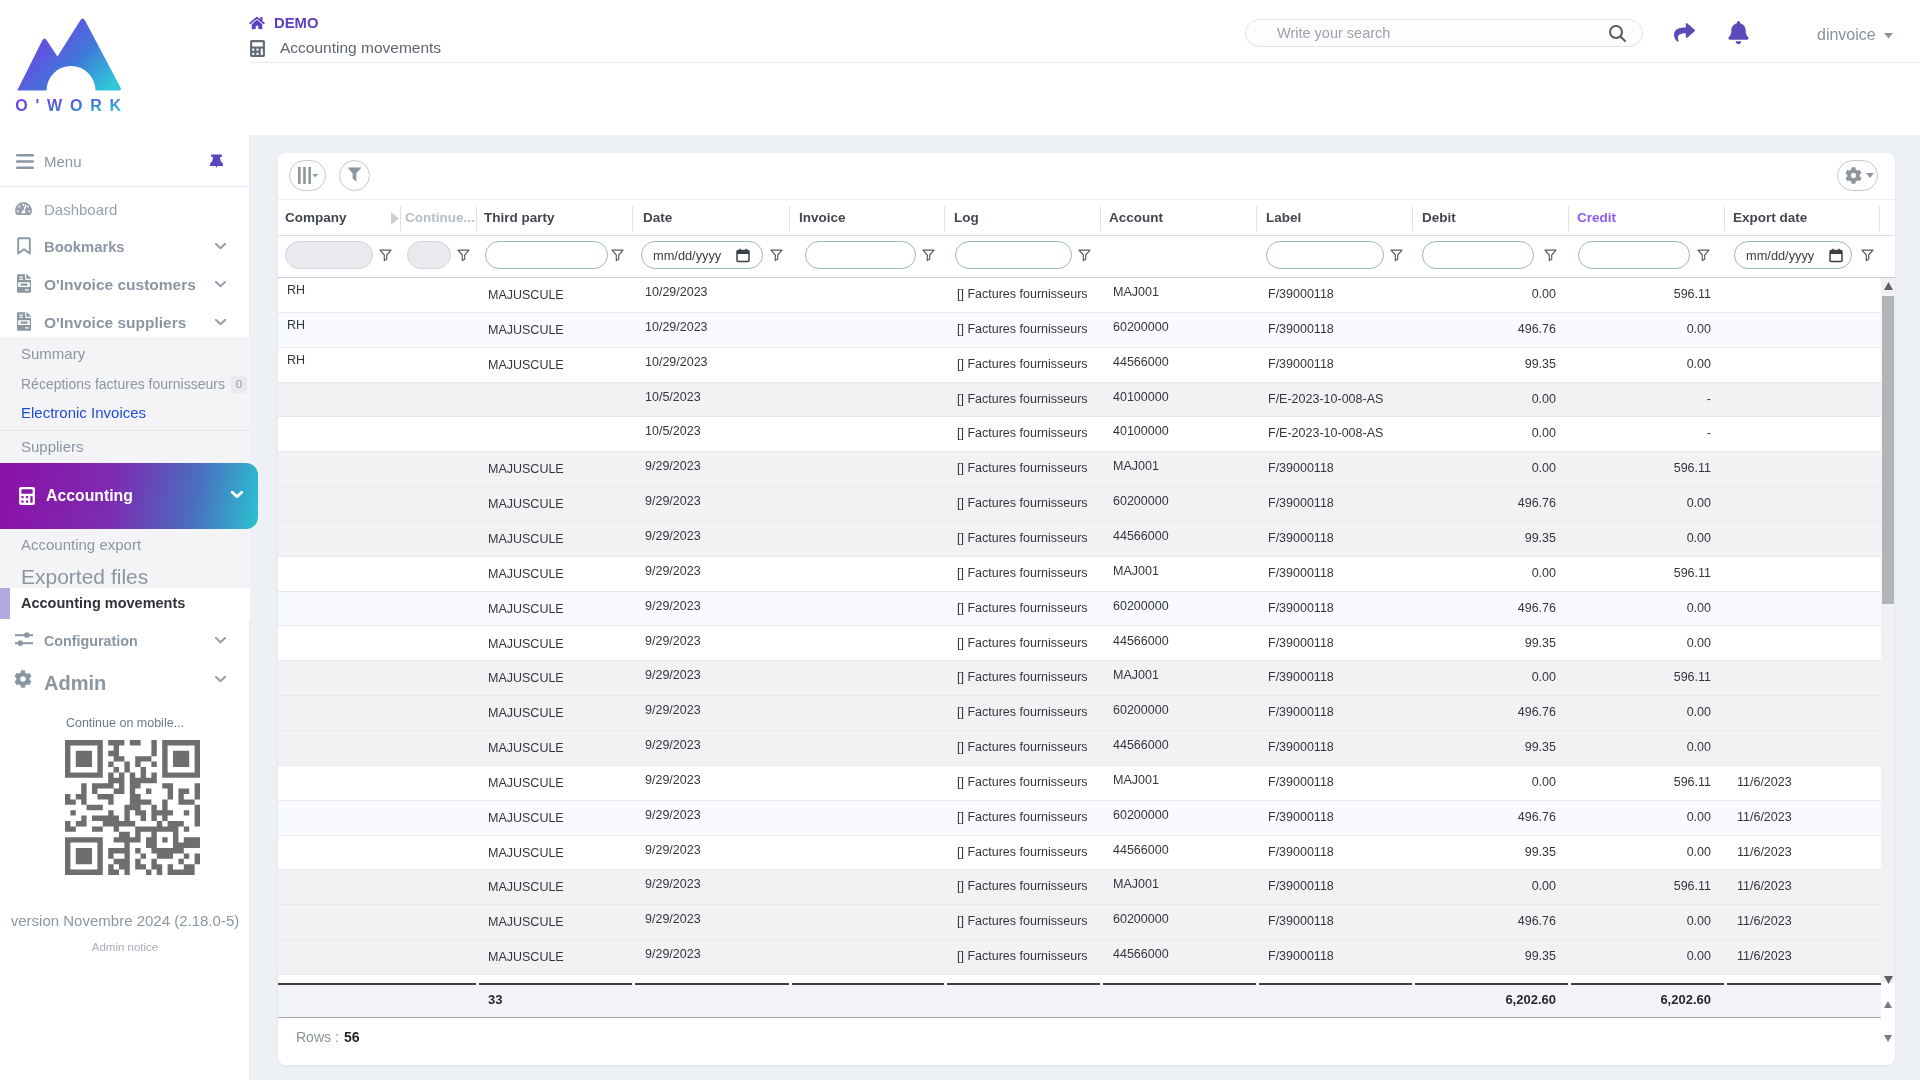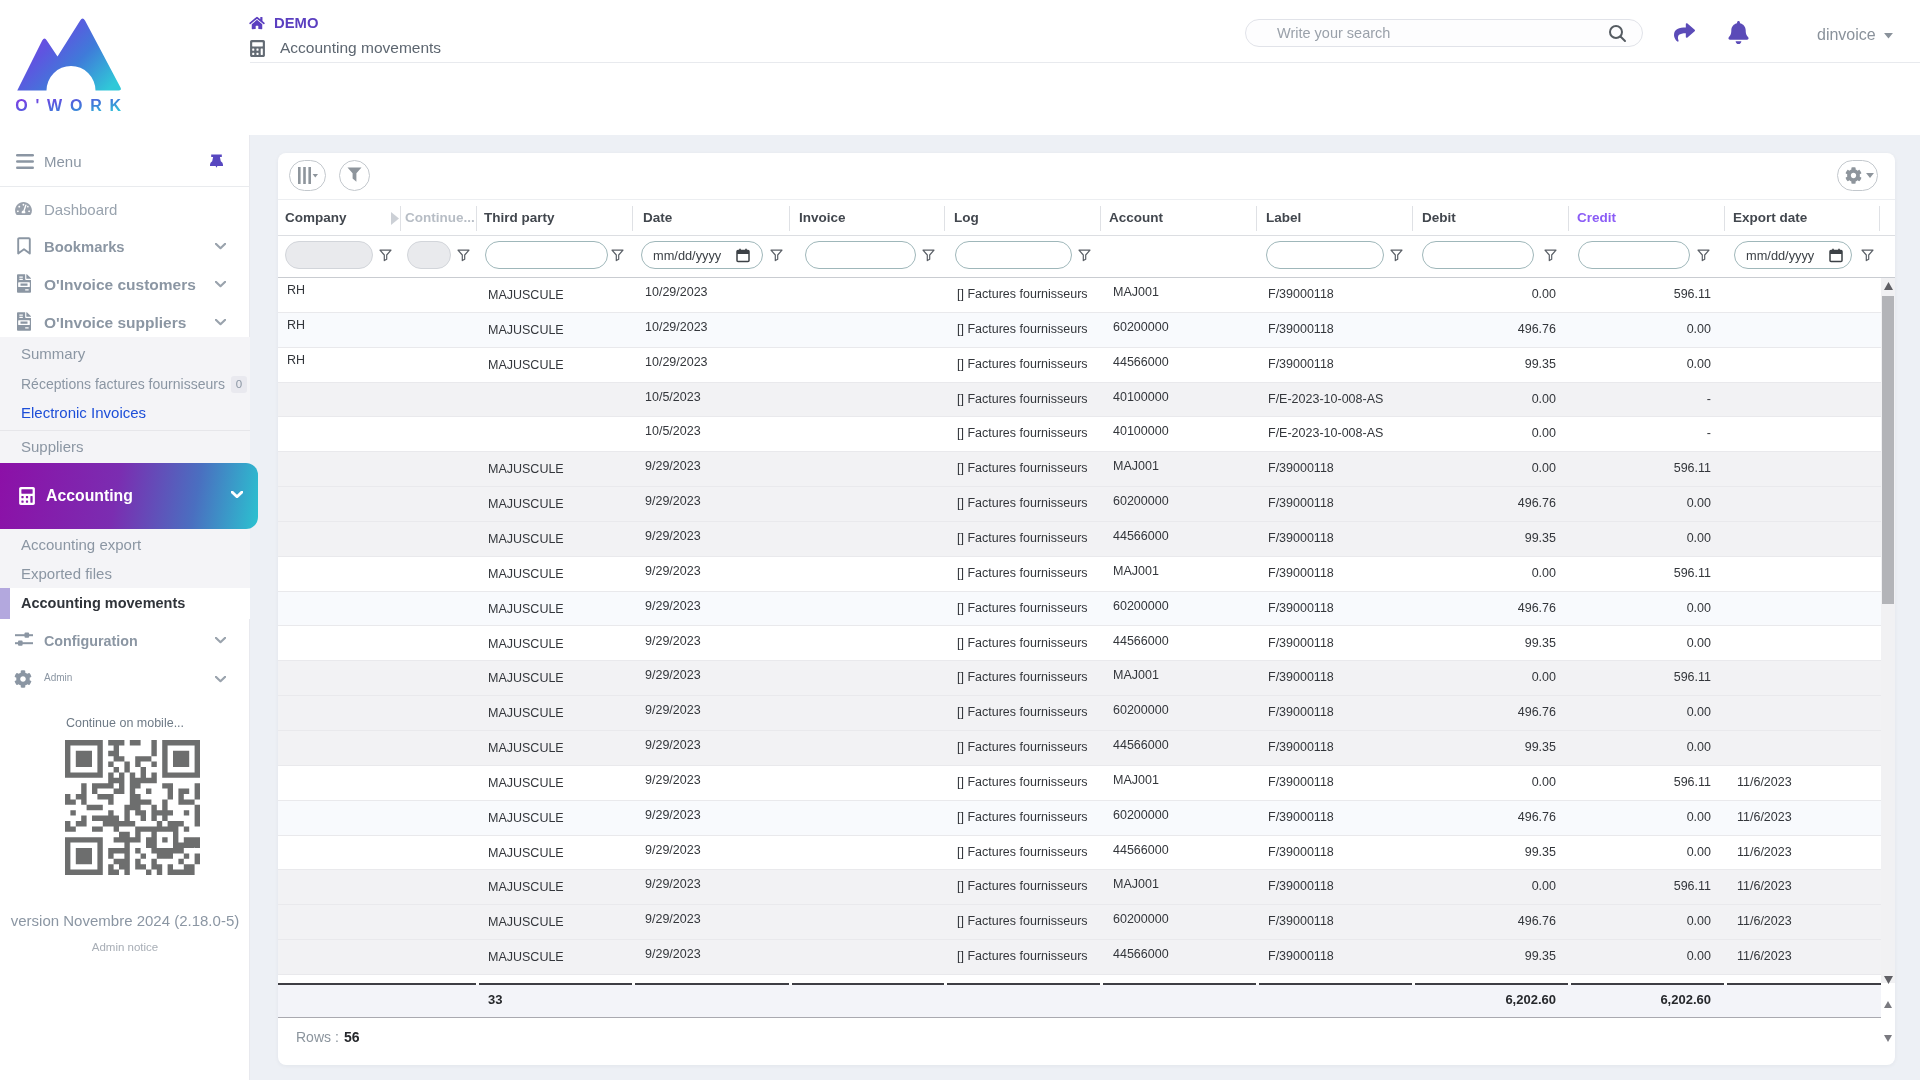--- a/index.html
+++ b/index.html
@@ -90,40 +90,40 @@
 <div class="a" style="left:0;top:463px;width:258px;height:66px;border-radius:0 12px 12px 0;background:linear-gradient(100deg,#8c10a7 0%,#7b2db1 45%,#4a6fc0 75%,#2bc2d0 100%)"></div>
 <svg style="position:absolute;left:19px;top:487px" width="16" height="18" viewBox="0 0 448 512" preserveAspectRatio="xMidYMid meet">
     <path fill="#ffffff" fill-opacity="1" d="M400 0H48C22.4 0 0 22.4 0 48v416c0 25.6 22.4 48 48 48h352c25.6 0 48-22.4 48-48V48c0-25.6-22.4-48-48-48zM128 435.2c0 6.4-6.4 12.8-12.8 12.8H76.8c-6.4 0-12.8-6.4-12.8-12.8v-38.4c0-6.4 6.4-12.8 12.8-12.8h38.4c6.4 0 12.8 6.4 12.8 12.8v38.4zm0-128c0 6.4-6.4 12.8-12.8 12.8H76.8c-6.4 0-12.8-6.4-12.8-12.8v-38.4c0-6.4 6.4-12.8 12.8-12.8h38.4c6.4 0 12.8 6.4 12.8 12.8v38.4zm128 128c0 6.4-6.4 12.8-12.8 12.8h-38.4c-6.4 0-12.8-6.4-12.8-12.8v-38.4c0-6.4 6.4-12.8 12.8-12.8h38.4c6.4 0 12.8 6.4 12.8 12.8v38.4zm0-128c0 6.4-6.4 12.8-12.8 12.8h-38.4c-6.4 0-12.8-6.4-12.8-12.8v-38.4c0-6.4 6.4-12.8 12.8-12.8h38.4c6.4 0 12.8 6.4 12.8 12.8v38.4zm128 128c0 6.4-6.4 12.8-12.8 12.8h-38.4c-6.4 0-12.8-6.4-12.8-12.8V268.8c0-6.4 6.4-12.8 12.8-12.8h38.4c6.4 0 12.8 6.4 12.8 12.8v166.4zm0-256c0 6.4-6.4 12.8-12.8 12.8H76.8c-6.4 0-12.8-6.4-12.8-12.8V76.8C64 70.4 70.4 64 76.8 64h294.4c6.4 0 12.8 6.4 12.8 12.8v102.4z"></path>
   </svg>
 <div class="a" style="left:46px;top:487px;font-size:15.8px;font-weight:bold;color:#fff">Accounting</div>
 <svg style="position:absolute;left:231px;top:491px" width="12" height="7.199999999999999" viewBox="0 0 11 6.6">
     <polyline points="0.8,0.8 5.5,5.2 10.2,0.8" fill="none" stroke="#ffffff" stroke-width="2.6" stroke-linecap="round" stroke-linejoin="round"></polyline>
   </svg>
 <div class="a" style="left:0;top:529px;width:250px;height:90px;background:#f4f4f7"></div>
 <div class="a" style="left:21px;top:536px;font-size:15px;color:#8b96a3">Accounting export</div>
-<div class="a" style="left:21px;top:565px;font-size:15px;color:#8b96a3">Exported files</div>
+<div class="a" style="left:21px;top:565px;font-size:21px;color:#8b96a3">Exported files</div>
 <div class="a" style="left:0;top:588px;width:250px;height:31px;background:#fff"></div>
 <div class="a" style="left:0;top:588px;width:10px;height:31px;background:#b3a8de"></div>
 <div class="a" style="left:21px;top:595px;font-size:14.5px;font-weight:bold;color:#30343a">Accounting movements</div>
 <svg class="a" style="left:15px;top:632px" width="18" height="15" viewBox="0 0 18 15">
 <g stroke="#8b96a3" stroke-width="2" fill="#8b96a3">
 <line x1="0" y1="3.2" x2="18" y2="3.2"></line>
       <rect x="9.5" y="0.6" width="4.6" height="5.2" rx="1" stroke="none"></rect>
 <line x1="0" y1="11.2" x2="18" y2="11.2"></line>
       <rect x="3" y="8.6" width="4.6" height="5.2" rx="1" stroke="none"></rect>
     </g>
   </svg>
 <div class="a" style="left:44px;top:633px;font-size:14.3px;font-weight:bold;color:#8b96a3">Configuration</div>
 <svg style="position:absolute;left:215px;top:637px" width="11" height="6.6" viewBox="0 0 11 6.6">
     <polyline points="0.8,0.8 5.5,5.2 10.2,0.8" fill="none" stroke="#9aa3ad" stroke-width="2.2" stroke-linecap="round" stroke-linejoin="round"></polyline>
   </svg>
 <svg style="position:absolute;left:14px;top:670px" width="18" height="18" viewBox="0 0 512 512" preserveAspectRatio="xMidYMid meet">
     <path fill="#8b96a3" fill-opacity="1" d="M487.4 315.7l-42.6-24.6c4.3-23.2 4.3-47 0-70.2l42.6-24.6c4.9-2.8 7.1-8.6 5.5-14-11.1-35.6-30-67.8-54.7-94.6-3.8-4.1-10-5.1-14.8-2.3L380.8 110c-17.9-15.4-38.5-27.3-60.8-35.1V25.8c0-5.6-3.9-10.5-9.4-11.7-36.7-8.2-74.3-7.8-109.2 0-5.5 1.2-9.4 6.1-9.4 11.7V75c-22.2 7.9-42.8 19.8-60.8 35.1L88.7 85.5c-4.9-2.8-11-1.9-14.8 2.3-24.7 26.7-43.6 58.9-54.7 94.6-1.7 5.4.6 11.2 5.5 14L67.3 221c-4.3 23.2-4.3 47 0 70.2l-42.6 24.6c-4.9 2.8-7.1 8.6-5.5 14 11.1 35.6 30 67.8 54.7 94.6 3.8 4.1 10 5.1 14.8 2.3l42.6-24.6c17.9 15.4 38.5 27.3 60.8 35.1v49.2c0 5.6 3.9 10.5 9.4 11.7 36.7 8.2 74.3 7.8 109.2 0 5.5-1.2 9.4-6.1 9.4-11.7v-49.2c22.2-7.9 42.8-19.8 60.8-35.1l42.6 24.6c4.9 2.8 11 1.9 14.8-2.3 24.7-26.7 43.6-58.9 54.7-94.6 1.5-5.5-.7-11.3-5.6-14.1zM256 336c-44.1 0-80-35.9-80-80s35.9-80 80-80 80 35.9 80 80-35.9 80-80 80z"></path>
   </svg>
-<div class="a" style="left:44px;top:672px;font-size:10px;font-weight:normal;color:#8b96a3">Admin</div>
+<div class="a" style="left:44px;top:672px;font-size:20px;font-weight:bold;color:#8b96a3">Admin</div>
 <svg style="position:absolute;left:215px;top:676px" width="11" height="6.6" viewBox="0 0 11 6.6">
     <polyline points="0.8,0.8 5.5,5.2 10.2,0.8" fill="none" stroke="#9aa3ad" stroke-width="2.2" stroke-linecap="round" stroke-linejoin="round"></polyline>
   </svg>
 <div class="a" style="left:0;top:716px;width:250px;text-align:center;font-size:12.5px;color:#6e7a86">Continue on mobile...</div>
 <svg style="position:absolute;left:65px;top:740px" width="135" height="135" viewBox="0 0 135 135">
     <path fill="#6d6e6e" d="M0.0 0.0h5.4v5.4h-5.4zM5.4 0.0h5.4v5.4h-5.4zM10.8 0.0h5.4v5.4h-5.4zM16.2 0.0h5.4v5.4h-5.4zM21.6 0.0h5.4v5.4h-5.4zM27.0 0.0h5.4v5.4h-5.4zM32.4 0.0h5.4v5.4h-5.4zM43.2 0.0h5.4v5.4h-5.4zM48.6 0.0h5.4v5.4h-5.4zM54.0 0.0h5.4v5.4h-5.4zM64.8 0.0h5.4v5.4h-5.4zM70.2 0.0h5.4v5.4h-5.4zM86.4 0.0h5.4v5.4h-5.4zM97.2 0.0h5.4v5.4h-5.4zM102.6 0.0h5.4v5.4h-5.4zM108.0 0.0h5.4v5.4h-5.4zM113.4 0.0h5.4v5.4h-5.4zM118.8 0.0h5.4v5.4h-5.4zM124.2 0.0h5.4v5.4h-5.4zM129.6 0.0h5.4v5.4h-5.4zM0.0 5.4h5.4v5.4h-5.4zM32.4 5.4h5.4v5.4h-5.4zM48.6 5.4h5.4v5.4h-5.4zM86.4 5.4h5.4v5.4h-5.4zM97.2 5.4h5.4v5.4h-5.4zM129.6 5.4h5.4v5.4h-5.4zM0.0 10.8h5.4v5.4h-5.4zM10.8 10.8h5.4v5.4h-5.4zM16.2 10.8h5.4v5.4h-5.4zM21.6 10.8h5.4v5.4h-5.4zM32.4 10.8h5.4v5.4h-5.4zM43.2 10.8h5.4v5.4h-5.4zM48.6 10.8h5.4v5.4h-5.4zM86.4 10.8h5.4v5.4h-5.4zM97.2 10.8h5.4v5.4h-5.4zM108.0 10.8h5.4v5.4h-5.4zM113.4 10.8h5.4v5.4h-5.4zM118.8 10.8h5.4v5.4h-5.4zM129.6 10.8h5.4v5.4h-5.4zM0.0 16.2h5.4v5.4h-5.4zM10.8 16.2h5.4v5.4h-5.4zM16.2 16.2h5.4v5.4h-5.4zM21.6 16.2h5.4v5.4h-5.4zM32.4 16.2h5.4v5.4h-5.4zM48.6 16.2h5.4v5.4h-5.4zM54.0 16.2h5.4v5.4h-5.4zM70.2 16.2h5.4v5.4h-5.4zM75.6 16.2h5.4v5.4h-5.4zM81.0 16.2h5.4v5.4h-5.4zM97.2 16.2h5.4v5.4h-5.4zM108.0 16.2h5.4v5.4h-5.4zM113.4 16.2h5.4v5.4h-5.4zM118.8 16.2h5.4v5.4h-5.4zM129.6 16.2h5.4v5.4h-5.4zM0.0 21.6h5.4v5.4h-5.4zM10.8 21.6h5.4v5.4h-5.4zM16.2 21.6h5.4v5.4h-5.4zM21.6 21.6h5.4v5.4h-5.4zM32.4 21.6h5.4v5.4h-5.4zM43.2 21.6h5.4v5.4h-5.4zM59.4 21.6h5.4v5.4h-5.4zM70.2 21.6h5.4v5.4h-5.4zM86.4 21.6h5.4v5.4h-5.4zM97.2 21.6h5.4v5.4h-5.4zM108.0 21.6h5.4v5.4h-5.4zM113.4 21.6h5.4v5.4h-5.4zM118.8 21.6h5.4v5.4h-5.4zM129.6 21.6h5.4v5.4h-5.4zM0.0 27.0h5.4v5.4h-5.4zM32.4 27.0h5.4v5.4h-5.4zM48.6 27.0h5.4v5.4h-5.4zM59.4 27.0h5.4v5.4h-5.4zM75.6 27.0h5.4v5.4h-5.4zM97.2 27.0h5.4v5.4h-5.4zM129.6 27.0h5.4v5.4h-5.4zM0.0 32.4h5.4v5.4h-5.4zM5.4 32.4h5.4v5.4h-5.4zM10.8 32.4h5.4v5.4h-5.4zM16.2 32.4h5.4v5.4h-5.4zM21.6 32.4h5.4v5.4h-5.4zM27.0 32.4h5.4v5.4h-5.4zM32.4 32.4h5.4v5.4h-5.4zM43.2 32.4h5.4v5.4h-5.4zM54.0 32.4h5.4v5.4h-5.4zM64.8 32.4h5.4v5.4h-5.4zM75.6 32.4h5.4v5.4h-5.4zM86.4 32.4h5.4v5.4h-5.4zM97.2 32.4h5.4v5.4h-5.4zM102.6 32.4h5.4v5.4h-5.4zM108.0 32.4h5.4v5.4h-5.4zM113.4 32.4h5.4v5.4h-5.4zM118.8 32.4h5.4v5.4h-5.4zM124.2 32.4h5.4v5.4h-5.4zM129.6 32.4h5.4v5.4h-5.4zM43.2 37.8h5.4v5.4h-5.4zM48.6 37.8h5.4v5.4h-5.4zM54.0 37.8h5.4v5.4h-5.4zM64.8 37.8h5.4v5.4h-5.4zM70.2 37.8h5.4v5.4h-5.4zM75.6 37.8h5.4v5.4h-5.4zM81.0 37.8h5.4v5.4h-5.4zM86.4 37.8h5.4v5.4h-5.4zM16.2 43.2h5.4v5.4h-5.4zM27.0 43.2h5.4v5.4h-5.4zM32.4 43.2h5.4v5.4h-5.4zM37.8 43.2h5.4v5.4h-5.4zM43.2 43.2h5.4v5.4h-5.4zM54.0 43.2h5.4v5.4h-5.4zM64.8 43.2h5.4v5.4h-5.4zM70.2 43.2h5.4v5.4h-5.4zM97.2 43.2h5.4v5.4h-5.4zM102.6 43.2h5.4v5.4h-5.4zM129.6 43.2h5.4v5.4h-5.4zM16.2 48.6h5.4v5.4h-5.4zM27.0 48.6h5.4v5.4h-5.4zM48.6 48.6h5.4v5.4h-5.4zM54.0 48.6h5.4v5.4h-5.4zM64.8 48.6h5.4v5.4h-5.4zM81.0 48.6h5.4v5.4h-5.4zM102.6 48.6h5.4v5.4h-5.4zM113.4 48.6h5.4v5.4h-5.4zM118.8 48.6h5.4v5.4h-5.4zM129.6 48.6h5.4v5.4h-5.4zM0.0 54.0h5.4v5.4h-5.4zM10.8 54.0h5.4v5.4h-5.4zM16.2 54.0h5.4v5.4h-5.4zM32.4 54.0h5.4v5.4h-5.4zM37.8 54.0h5.4v5.4h-5.4zM43.2 54.0h5.4v5.4h-5.4zM64.8 54.0h5.4v5.4h-5.4zM70.2 54.0h5.4v5.4h-5.4zM102.6 54.0h5.4v5.4h-5.4zM113.4 54.0h5.4v5.4h-5.4zM129.6 54.0h5.4v5.4h-5.4zM0.0 59.4h5.4v5.4h-5.4zM5.4 59.4h5.4v5.4h-5.4zM16.2 59.4h5.4v5.4h-5.4zM43.2 59.4h5.4v5.4h-5.4zM64.8 59.4h5.4v5.4h-5.4zM70.2 59.4h5.4v5.4h-5.4zM75.6 59.4h5.4v5.4h-5.4zM81.0 59.4h5.4v5.4h-5.4zM97.2 59.4h5.4v5.4h-5.4zM113.4 59.4h5.4v5.4h-5.4zM118.8 59.4h5.4v5.4h-5.4zM124.2 59.4h5.4v5.4h-5.4zM21.6 64.8h5.4v5.4h-5.4zM27.0 64.8h5.4v5.4h-5.4zM32.4 64.8h5.4v5.4h-5.4zM59.4 64.8h5.4v5.4h-5.4zM64.8 64.8h5.4v5.4h-5.4zM70.2 64.8h5.4v5.4h-5.4zM86.4 64.8h5.4v5.4h-5.4zM97.2 64.8h5.4v5.4h-5.4zM129.6 64.8h5.4v5.4h-5.4zM5.4 70.2h5.4v5.4h-5.4zM43.2 70.2h5.4v5.4h-5.4zM59.4 70.2h5.4v5.4h-5.4zM70.2 70.2h5.4v5.4h-5.4zM75.6 70.2h5.4v5.4h-5.4zM86.4 70.2h5.4v5.4h-5.4zM91.8 70.2h5.4v5.4h-5.4zM97.2 70.2h5.4v5.4h-5.4zM102.6 70.2h5.4v5.4h-5.4zM118.8 70.2h5.4v5.4h-5.4zM129.6 70.2h5.4v5.4h-5.4zM16.2 75.6h5.4v5.4h-5.4zM27.0 75.6h5.4v5.4h-5.4zM32.4 75.6h5.4v5.4h-5.4zM37.8 75.6h5.4v5.4h-5.4zM43.2 75.6h5.4v5.4h-5.4zM48.6 75.6h5.4v5.4h-5.4zM59.4 75.6h5.4v5.4h-5.4zM75.6 75.6h5.4v5.4h-5.4zM86.4 75.6h5.4v5.4h-5.4zM97.2 75.6h5.4v5.4h-5.4zM129.6 75.6h5.4v5.4h-5.4zM0.0 81.0h5.4v5.4h-5.4zM10.8 81.0h5.4v5.4h-5.4zM16.2 81.0h5.4v5.4h-5.4zM37.8 81.0h5.4v5.4h-5.4zM43.2 81.0h5.4v5.4h-5.4zM48.6 81.0h5.4v5.4h-5.4zM54.0 81.0h5.4v5.4h-5.4zM59.4 81.0h5.4v5.4h-5.4zM64.8 81.0h5.4v5.4h-5.4zM91.8 81.0h5.4v5.4h-5.4zM102.6 81.0h5.4v5.4h-5.4zM108.0 81.0h5.4v5.4h-5.4zM113.4 81.0h5.4v5.4h-5.4zM129.6 81.0h5.4v5.4h-5.4zM0.0 86.4h5.4v5.4h-5.4zM5.4 86.4h5.4v5.4h-5.4zM27.0 86.4h5.4v5.4h-5.4zM32.4 86.4h5.4v5.4h-5.4zM48.6 86.4h5.4v5.4h-5.4zM70.2 86.4h5.4v5.4h-5.4zM75.6 86.4h5.4v5.4h-5.4zM81.0 86.4h5.4v5.4h-5.4zM86.4 86.4h5.4v5.4h-5.4zM91.8 86.4h5.4v5.4h-5.4zM97.2 86.4h5.4v5.4h-5.4zM102.6 86.4h5.4v5.4h-5.4zM108.0 86.4h5.4v5.4h-5.4zM118.8 86.4h5.4v5.4h-5.4zM54.0 91.8h5.4v5.4h-5.4zM59.4 91.8h5.4v5.4h-5.4zM70.2 91.8h5.4v5.4h-5.4zM86.4 91.8h5.4v5.4h-5.4zM108.0 91.8h5.4v5.4h-5.4zM0.0 97.2h5.4v5.4h-5.4zM5.4 97.2h5.4v5.4h-5.4zM10.8 97.2h5.4v5.4h-5.4zM16.2 97.2h5.4v5.4h-5.4zM21.6 97.2h5.4v5.4h-5.4zM27.0 97.2h5.4v5.4h-5.4zM32.4 97.2h5.4v5.4h-5.4zM48.6 97.2h5.4v5.4h-5.4zM54.0 97.2h5.4v5.4h-5.4zM59.4 97.2h5.4v5.4h-5.4zM64.8 97.2h5.4v5.4h-5.4zM70.2 97.2h5.4v5.4h-5.4zM81.0 97.2h5.4v5.4h-5.4zM86.4 97.2h5.4v5.4h-5.4zM97.2 97.2h5.4v5.4h-5.4zM108.0 97.2h5.4v5.4h-5.4zM118.8 97.2h5.4v5.4h-5.4zM124.2 97.2h5.4v5.4h-5.4zM129.6 97.2h5.4v5.4h-5.4zM0.0 102.6h5.4v5.4h-5.4zM32.4 102.6h5.4v5.4h-5.4zM59.4 102.6h5.4v5.4h-5.4zM81.0 102.6h5.4v5.4h-5.4zM86.4 102.6h5.4v5.4h-5.4zM108.0 102.6h5.4v5.4h-5.4zM113.4 102.6h5.4v5.4h-5.4zM118.8 102.6h5.4v5.4h-5.4zM124.2 102.6h5.4v5.4h-5.4zM129.6 102.6h5.4v5.4h-5.4zM0.0 108.0h5.4v5.4h-5.4zM10.8 108.0h5.4v5.4h-5.4zM16.2 108.0h5.4v5.4h-5.4zM21.6 108.0h5.4v5.4h-5.4zM32.4 108.0h5.4v5.4h-5.4zM43.2 108.0h5.4v5.4h-5.4zM48.6 108.0h5.4v5.4h-5.4zM54.0 108.0h5.4v5.4h-5.4zM59.4 108.0h5.4v5.4h-5.4zM70.2 108.0h5.4v5.4h-5.4zM86.4 108.0h5.4v5.4h-5.4zM91.8 108.0h5.4v5.4h-5.4zM97.2 108.0h5.4v5.4h-5.4zM102.6 108.0h5.4v5.4h-5.4zM108.0 108.0h5.4v5.4h-5.4zM113.4 108.0h5.4v5.4h-5.4zM0.0 113.4h5.4v5.4h-5.4zM10.8 113.4h5.4v5.4h-5.4zM16.2 113.4h5.4v5.4h-5.4zM21.6 113.4h5.4v5.4h-5.4zM32.4 113.4h5.4v5.4h-5.4zM43.2 113.4h5.4v5.4h-5.4zM59.4 113.4h5.4v5.4h-5.4zM75.6 113.4h5.4v5.4h-5.4zM91.8 113.4h5.4v5.4h-5.4zM97.2 113.4h5.4v5.4h-5.4zM102.6 113.4h5.4v5.4h-5.4zM118.8 113.4h5.4v5.4h-5.4zM129.6 113.4h5.4v5.4h-5.4zM0.0 118.8h5.4v5.4h-5.4zM10.8 118.8h5.4v5.4h-5.4zM16.2 118.8h5.4v5.4h-5.4zM21.6 118.8h5.4v5.4h-5.4zM32.4 118.8h5.4v5.4h-5.4zM48.6 118.8h5.4v5.4h-5.4zM54.0 118.8h5.4v5.4h-5.4zM59.4 118.8h5.4v5.4h-5.4zM70.2 118.8h5.4v5.4h-5.4zM86.4 118.8h5.4v5.4h-5.4zM113.4 118.8h5.4v5.4h-5.4zM129.6 118.8h5.4v5.4h-5.4zM0.0 124.2h5.4v5.4h-5.4zM32.4 124.2h5.4v5.4h-5.4zM43.2 124.2h5.4v5.4h-5.4zM54.0 124.2h5.4v5.4h-5.4zM59.4 124.2h5.4v5.4h-5.4zM70.2 124.2h5.4v5.4h-5.4zM75.6 124.2h5.4v5.4h-5.4zM86.4 124.2h5.4v5.4h-5.4zM91.8 124.2h5.4v5.4h-5.4zM102.6 124.2h5.4v5.4h-5.4zM118.8 124.2h5.4v5.4h-5.4zM124.2 124.2h5.4v5.4h-5.4zM0.0 129.6h5.4v5.4h-5.4zM5.4 129.6h5.4v5.4h-5.4zM10.8 129.6h5.4v5.4h-5.4zM16.2 129.6h5.4v5.4h-5.4zM21.6 129.6h5.4v5.4h-5.4zM27.0 129.6h5.4v5.4h-5.4zM32.4 129.6h5.4v5.4h-5.4zM43.2 129.6h5.4v5.4h-5.4zM48.6 129.6h5.4v5.4h-5.4zM59.4 129.6h5.4v5.4h-5.4zM81.0 129.6h5.4v5.4h-5.4zM91.8 129.6h5.4v5.4h-5.4zM102.6 129.6h5.4v5.4h-5.4zM108.0 129.6h5.4v5.4h-5.4zM113.4 129.6h5.4v5.4h-5.4zM118.8 129.6h5.4v5.4h-5.4zM124.2 129.6h5.4v5.4h-5.4z"></path>
   </svg>
 <div class="a" style="left:0;top:912px;width:250px;text-align:center;font-size:15px;color:#8b96a3">version Novembre 2024 (2.18.0-5)</div>
 <div class="a" style="left:0;top:941px;width:250px;text-align:center;font-size:11.5px;color:#a8aeb6">Admin notice</div>
 <div id="card" class="a" style="left:278px;top:153px;width:1617px;height:912px;background:#fff;border-radius:8px;box-shadow:0 1px 4px rgba(20,30,60,.05)">

